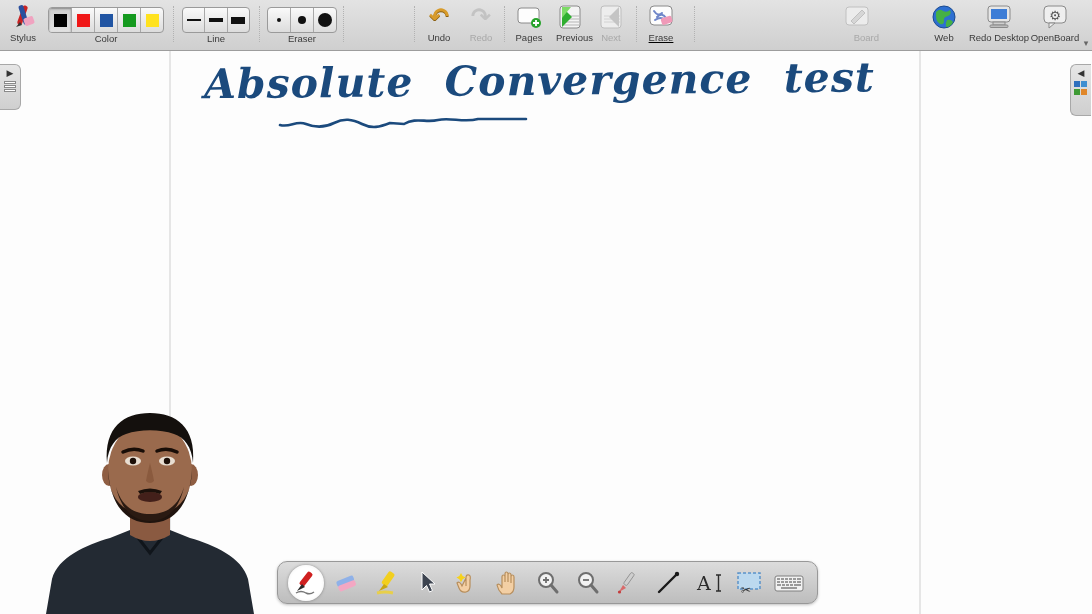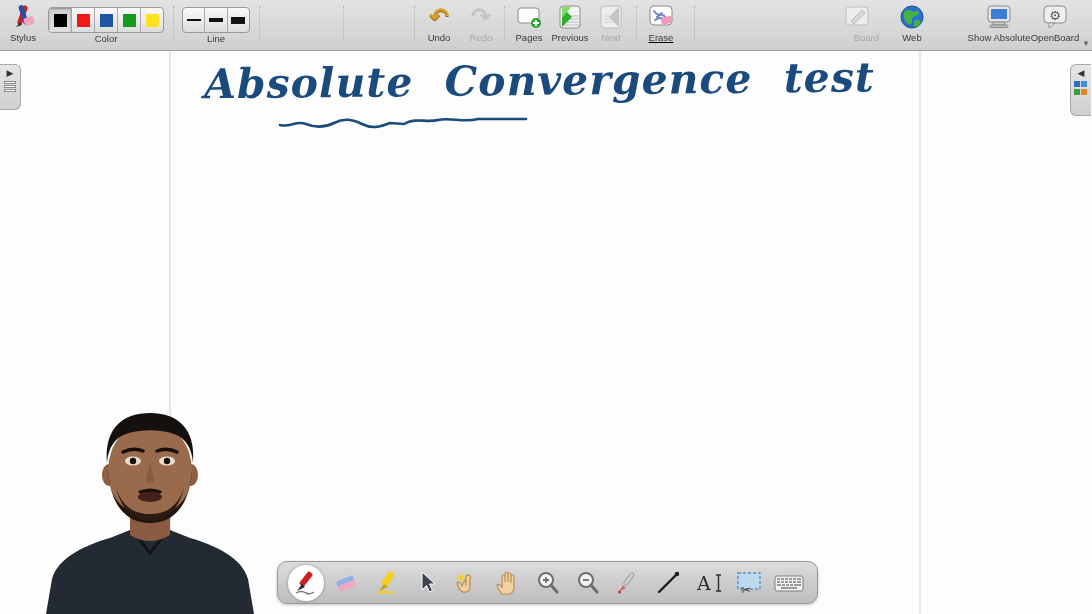--- a/index.html
+++ b/index.html
@@ -114,20 +114,34 @@
           </div>
         <div class="gcell">
             <span class="lbar" style="height:7px"></span>
           </div>
       </div>
       <div class="tb-label">Line</div>
     </div>
 
     <div class="tb-sep" style="left:259px"></div>
 
+    <div class="tb-item" style="left:267px;width:70px;">
+      <div class="gbox">
+        <div class="gcell">
+            <span class="edot" style="width:4px;height:4px"></span>
+          </div>
+        <div class="gcell">
+            <span class="edot" style="width:8px;height:8px"></span>
+          </div>
+        <div class="gcell">
+            <span class="edot" style="width:14px;height:14px"></span>
+          </div>
+      </div>
+      <div class="tb-label">Eraser</div>
+    </div>
 
     <div class="tb-sep" style="left:343px"></div>
 
 
     <div class="tb-sep" style="left:414px"></div>
 
     <div class="tb-item" style="left:417px;width:44px;">
       <div class="tb-icon">
           <span class="uglyph" style="color:#d89b2a;text-shadow:0 1px 0 #8a5f10">↶</span>
         </div>
@@ -145,21 +159,21 @@
     <div class="tb-item" style="left:508px;width:42px;">
       <div class="tb-icon">
         <svg width="28" height="26" viewBox="0 0 28 26">
           <rect x="3" y="4" width="21" height="15" rx="3" fill="#fdfdfd" stroke="#8a8a8a"></rect>
           <circle cx="21" cy="19" r="5" fill="#27a32b"></circle>
           <path d="M21,16 v6 M18,19 h6" stroke="#fff" stroke-width="1.8"></path>
         </svg>
       </div>
       <div class="tb-label">Pages</div>
     </div>
-    <div class="tb-item" style="left:547px;width:46px;">
+    <div class="tb-item" style="left:547px;width:46px;text-align:right;">
       <div class="tb-icon">
         <svg width="26" height="27" viewBox="0 0 26 27">
           <rect x="3" y="2" width="20" height="22" rx="3" fill="#f4f4f4" stroke="#8a8a8a"></rect>
           <path d="M6,12 h16 M6,15 h16 M6,18 h16 M6,21 h16" stroke="#b5b5b5" stroke-width="1"></path>
           <polygon points="5,3 5,23 15,13" fill="#2fae2f"></polygon>
           <polygon points="5,3 14,3 5,14" fill="#7ddb66"></polygon>
         </svg>
       </div>
       <div class="tb-label">Previous</div>
     </div>
@@ -191,40 +205,40 @@
 
     <div class="tb-item disabled" style="left:835px;width:44px;text-align:right;">
       <div class="tb-icon">
         <svg width="28" height="24" viewBox="0 0 28 24">
           <rect x="3" y="2" width="22" height="18" rx="3" fill="#ececec" stroke="#c0c0c0"></rect>
           <path d="M8,16 L19,5 l3,3 L11,19 z" fill="#d6d6d6" stroke="#c0c0c0"></path>
         </svg>
       </div>
       <div class="tb-label">Board</div>
     </div>
-    <div class="tb-item" style="left:892px;width:40px;text-align:center;">
+    <div class="tb-item" style="left:924px;width:40px;text-align:center;">
       <div class="tb-icon">
         <svg width="26" height="26" viewBox="0 0 26 26">
           <circle cx="13" cy="13" r="11" fill="#2d6fd1" stroke="#1c4b8f"></circle>
           <path d="M5,8 q4,-4 7,-1 q4,2 7,-1 q2,4 -2,6 q-5,1 -4,5 q0,4 -4,3 q-5,-3 -4,-12z" fill="#45b045"></path>
           <path d="M16,16 q4,-1 6,2 q-2,5 -7,5 q-1,-4 1,-7z" fill="#45b045"></path>
         </svg>
       </div>
       <div class="tb-label">Web</div>
     </div>
     <div class="tb-item" style="left:966px;width:66px;">
       <div class="tb-icon">
         <svg width="30" height="26" viewBox="0 0 30 26">
           <rect x="4" y="2" width="22" height="16" rx="3" fill="#e6e6e6" stroke="#8a8a8a"></rect>
           <rect x="7" y="5" width="16" height="10" fill="#3d7dd6"></rect>
           <rect x="9" y="18" width="12" height="3" fill="#cfcfcf" stroke="#8a8a8a"></rect>
           <rect x="6" y="21" width="18" height="2.5" rx="1" fill="#bdbdbd" stroke="#8a8a8a"></rect>
         </svg>
       </div>
-      <div class="tb-label">Show Absolute</div>
+      <div class="tb-label">Redo Desktop</div>
     </div>
     <div class="tb-item" style="left:1024px;width:62px;">
       <div class="tb-icon">
         <svg width="28" height="26" viewBox="0 0 28 26">
           <rect x="3" y="2" width="22" height="17" rx="4" fill="#efefef" stroke="#8a8a8a"></rect>
           <polygon points="8,19 8,24 14,19" fill="#efefef" stroke="#8a8a8a"></polygon>
           <text x="14" y="15.5" text-anchor="middle" font-size="13" fill="#555" font-family="DejaVu Sans">⚙</text>
         </svg>
       </div>
       <div class="tb-label">OpenBoard</div>

